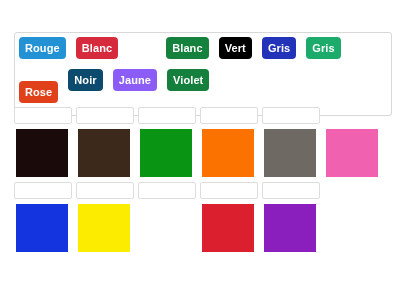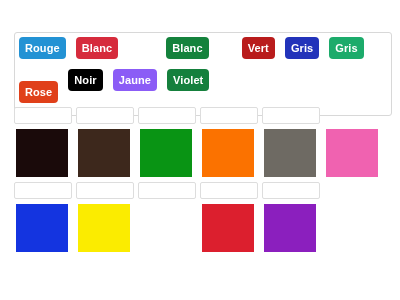--- a/index.html
+++ b/index.html
@@ -93,25 +93,25 @@
 </style>
 </head>
 <body>
 
 <div id="app">
 
   <div class="word-bank">
       <div class="word-tile" style="background: rgb(35, 146, 212);">Rouge</div>
       <div class="word-tile" style="background: rgb(214, 43, 60);">Blanc</div>
       <div class="word-tile" style="background: rgb(20, 130, 60); margin-left: 38px;">Blanc</div>
-      <div class="word-tile" style="background: #b91c1c; margin-left: 23px;">Vert</div>
+      <div class="word-tile" style="background: #000000;">Vert</div>
       <div class="word-tile" style="background: rgb(34, 51, 186);">Gris</div>
       <div class="word-tile" style="background: rgb(28, 171, 107);">Gris</div>
       <div class="word-tile" style="background: rgb(224, 64, 26); margin-top: 12px;">Rose</div>
-      <div class="word-tile" style="background: #000000;">Noir</div>
+      <div class="word-tile" style="background: #0c4a6e;">Noir</div>
       <div class="word-tile" style="background: #8b5cf6;">Jaune</div>
       <div class="word-tile" style="background: #15803d;">Violet</div>
     </div>
 
   <div class="answer-grid" id="row-one">
       <div class="grid-row">
         <div class="cell">
           <div class="drop-zone"></div>
           <div class="swatch" style="background: rgb(26, 10, 10);"></div>
         </div>

